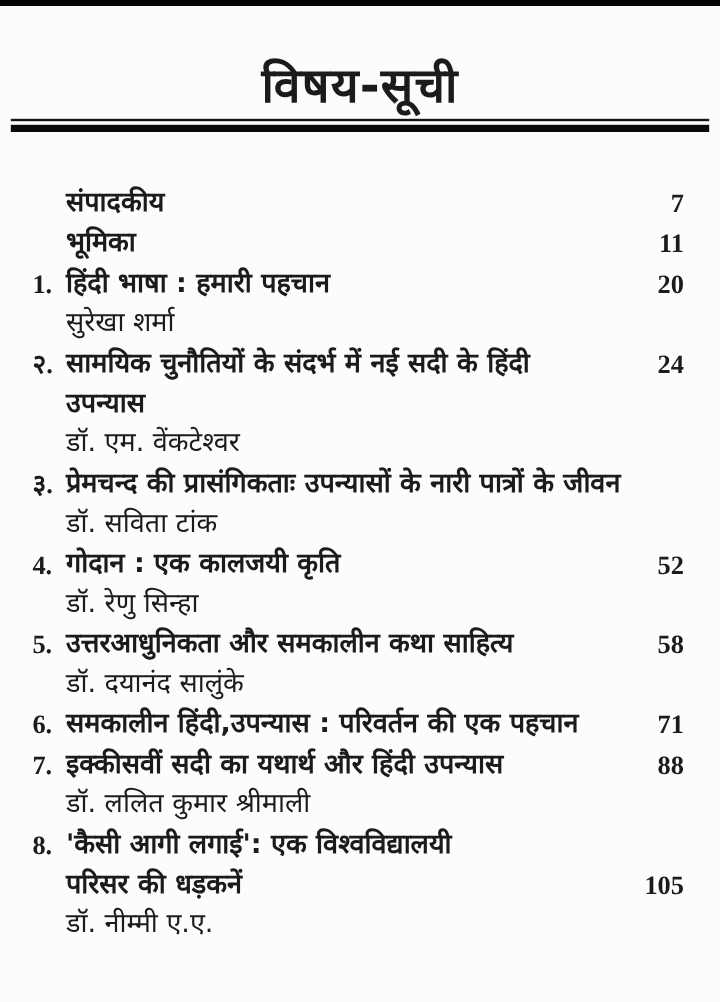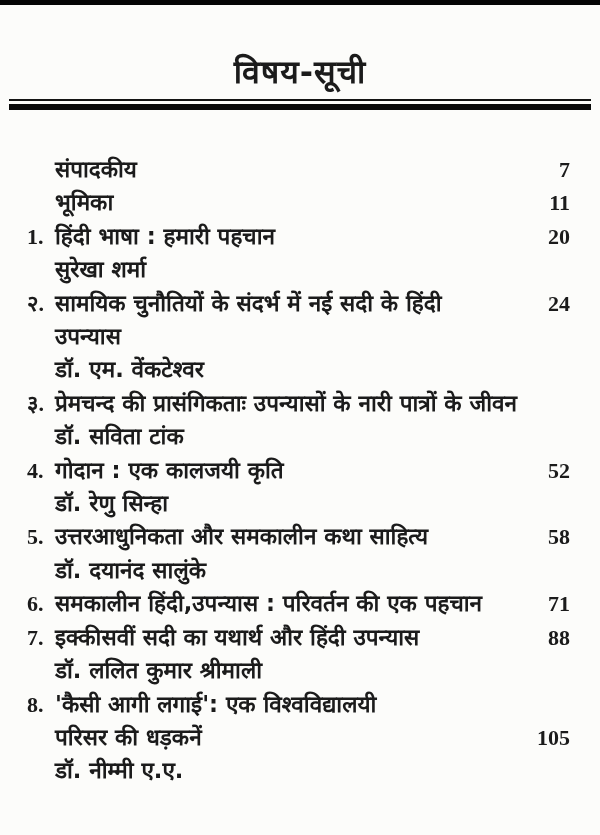--- a/index.html
+++ b/index.html
@@ -19,21 +19,21 @@
   }
   .top-edge {
     position: absolute;
     top: 0; left: 0;
     width: 100%; height: 5px;
     background: #050505;
   }
   .title {
     margin: 50px 0 0 0;
     text-align: center;
-    font-size: 32px;
+    font-size: 40px;
     line-height: 44px;
     font-weight: bold;
     letter-spacing: 1px;
   }
   .rule-wrap { margin: 5px 9px 0 9px; }
   .rule-thin  { height: 2px; background: #141414; }
   .rule-gap   { height: 3px; }
   .rule-thick { height: 6px; background: #0a0a0a; }
 
   .toc {
@@ -52,21 +52,21 @@
     font-family: "Liberation Serif", serif;
     font-weight: bold;
     font-size: 22px;
   }
   .txt {
     flex: 1;
     font-weight: bold;
   }
   .author-txt {
     flex: 1;
-    font-weight: 700;
+    font-weight: 400;
   }
   .pg {
     flex: 0 0 56px;
     width: 56px;
     text-align: right;
     font-family: "Liberation Serif", serif;
     font-weight: bold;
     font-size: 22px;
   }
 </style>

